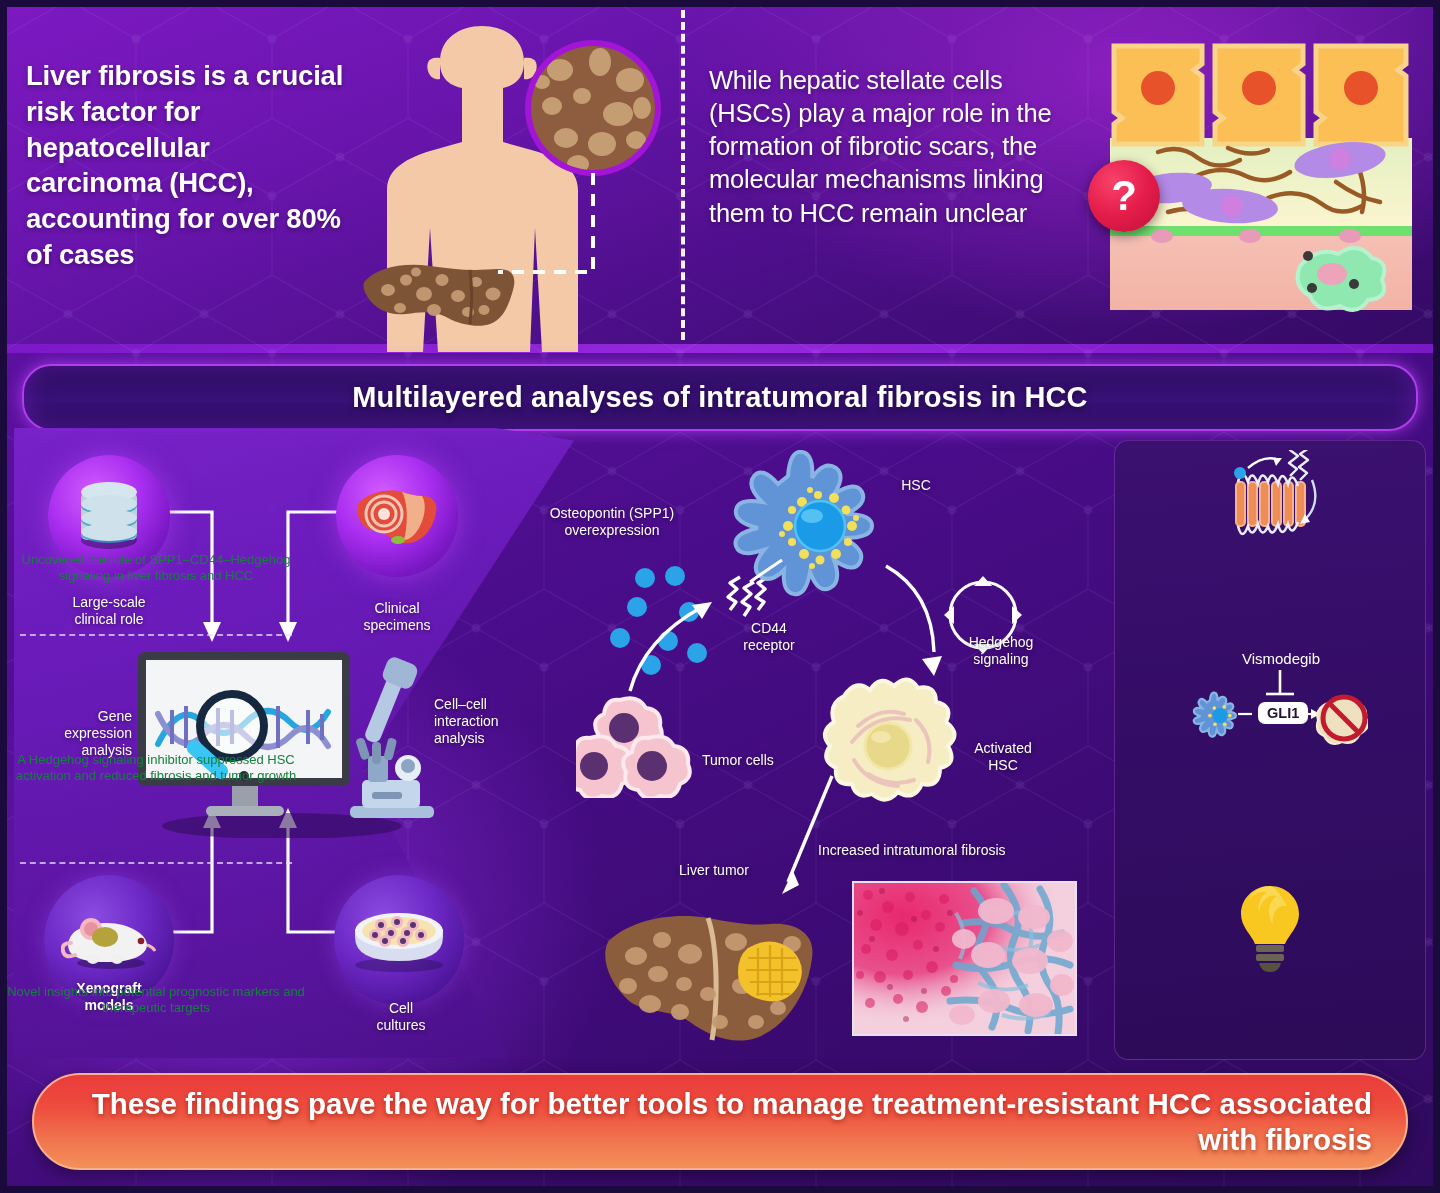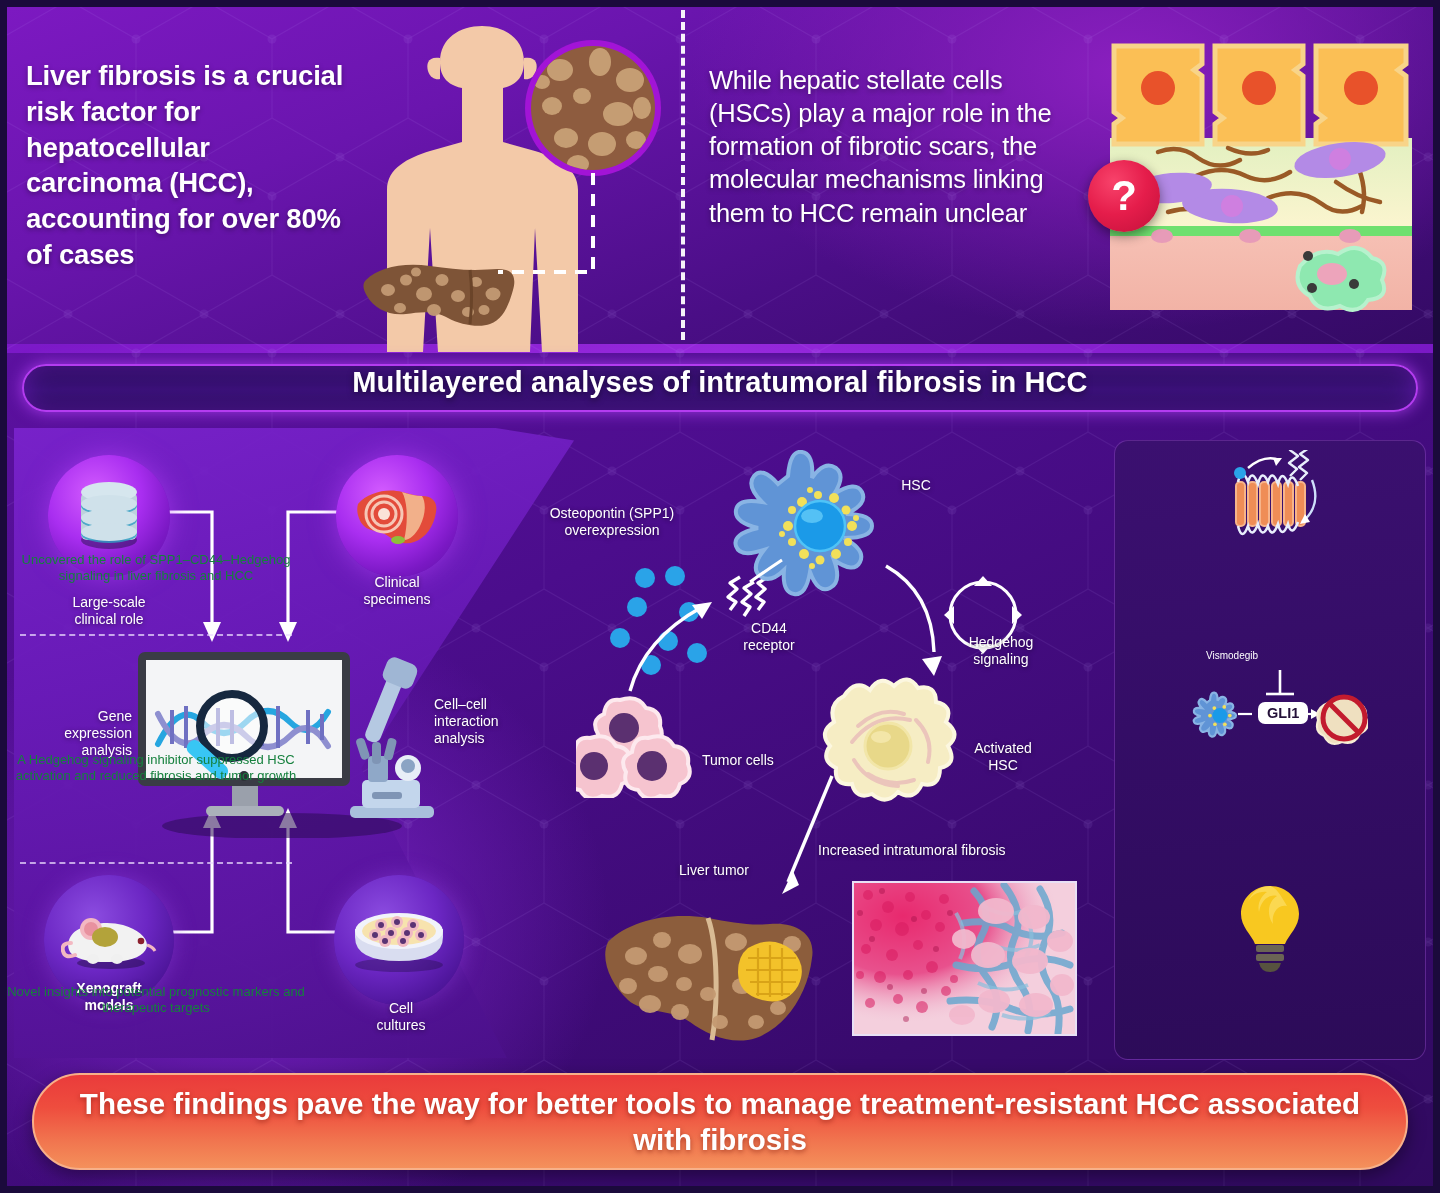--- a/index.html
+++ b/index.html
@@ -50,26 +50,26 @@
     letter-spacing:-.2px;
     text-shadow:0 2px 5px rgba(0,0,0,.35);
   }
   .vdash {
     position:absolute; left:681px; top:10px; width:0; height:330px;
     border-left:4px dashed #ffffff; opacity:.95;
   }
 
   
   .title-banner {
-    position:absolute; left:22px; top:364px; width:1396px; height:48px;
+    position:absolute; left:22px; top:364px; width:1396px; height:67px;
     border-radius:29px;
     background:linear-gradient(180deg,#2b0d5e 0%,#3a1178 55%,#2b0d5e 100%);
     border:2.5px solid #b43cf0;
     box-shadow:0 0 16px rgba(190,70,255,.75), inset 0 0 22px rgba(120,30,200,.5);
-    display:flex; justify-content:center;
+    display:flex; align-items:center; justify-content:center;
   }
   .title-banner span {
     color:#fff; font-size:29px; font-weight:bold; letter-spacing:.1px;
     text-shadow:0 2px 6px rgba(0,0,0,.5);
   }
 
   
   .leftpanel {
     position:absolute; left:14px; top:428px; width:560px; height:630px;
     background:linear-gradient(165deg,#7a23cd 0%,#6a1bba 35%,#59149f 70%,#4a1089 100%);
@@ -117,21 +117,21 @@
   .bottom-banner {
     position:absolute; left:32px; top:1073px; width:1376px; height:97px;
     border-radius:48px;
     background:linear-gradient(180deg,#ea3b3b 0%,#ee4d3e 35%,#f1764f 72%,#f4905b 100%);
     border:2px solid #f7b089;
     display:flex; align-items:center; justify-content:center;
     box-shadow:0 6px 18px rgba(0,0,0,.4);
     padding:0 34px;
   }
   .bottom-banner span {
-    color:#fff; font-size:29.5px; font-weight:bold; text-align:center;
+    color:#fff; font-size:29.5px; font-weight:bold; text-align:right;
     line-height:1.22; text-shadow:0 2px 5px rgba(120,20,10,.55);
   }
 
   
   .histo {
     position:absolute; left:852px; top:881px; width:225px; height:155px;
     border:2px solid #e8e0f5; overflow:hidden;
     background:#f2c3d4;
   }
 
@@ -144,21 +144,21 @@
     position:absolute; left:1088px; top:160px; width:72px; height:72px;
     border-radius:50%;
     background:radial-gradient(circle at 36% 30%, #f8436b 0%, #e51d4b 48%, #c2103a 100%);
     display:flex; align-items:center; justify-content:center;
     box-shadow:0 4px 12px rgba(0,0,0,.45);
     z-index:5;
   }
   .qbadge span { color:#fff; font-size:42px; font-weight:bold; line-height:1; }
 
   .vismo-lbl {
-    position:absolute; color:#fff; font-size:10px; text-align:left;
+    position:absolute; color:#fff; font-size:15px; text-align:center;
   }
   .gli1-box {
     position:absolute; background:#ffffff; border-radius:7px;
     display:flex; align-items:flex-end; justify-content:center;
     color:#231038; font-size:14.5px; font-weight:bold;
     padding:3px 9px;
   }
 </style>
 </head>
 <body>
@@ -349,21 +349,21 @@
                C80 46 72 58 60 62 C50 66 40 60 34 56 C26 50 16 52 10 46 C4 40 2 30 4 24 Z" fill="#e34b3a"></path>
       <path d="M48 12 C54 22 54 44 50 60 C56 60 62 54 66 46 C72 34 72 22 68 16 C62 16 54 14 48 12 Z" fill="#f2b08a"></path>
       <g fill="none" stroke="#f6c7b6" stroke-width="3">
         <circle cx="30" cy="34" r="18"></circle>
           <circle cx="30" cy="34" r="12"></circle>
       </g>
       <circle cx="30" cy="34" r="6" fill="#fae3d8"></circle>
       <ellipse cx="44" cy="60" rx="7" ry="4" fill="#8fbf3a"></ellipse>
     </svg>
   </div>
-  <div class="lbl" style="left:312px;top:574px;width:170px;white-space:pre-line;">Clinical
+  <div class="lbl" style="left:312px;top:600px;width:170px;white-space:pre-line;">Clinical
 specimens</div>
 
   <svg style="position:absolute;left:132px;top:648px;" width="320" height="190" viewBox="0 0 320 190">
     <ellipse cx="150" cy="178" rx="120" ry="13" fill="#2b0b55" opacity=".55"></ellipse>
 
     <rect x="6" y="4" width="212" height="134" rx="7" fill="#3a3c45"></rect>
     <rect x="14" y="12" width="196" height="118" fill="#f4f5f7"></rect>
 
     <g fill="none" stroke-width="6" stroke-linecap="round">
       <path d="M26 96 q22 -44 44 -22 q22 22 44 0 q22 -22 44 0 q20 20 38 -10" stroke="#26a6e0"></path>

